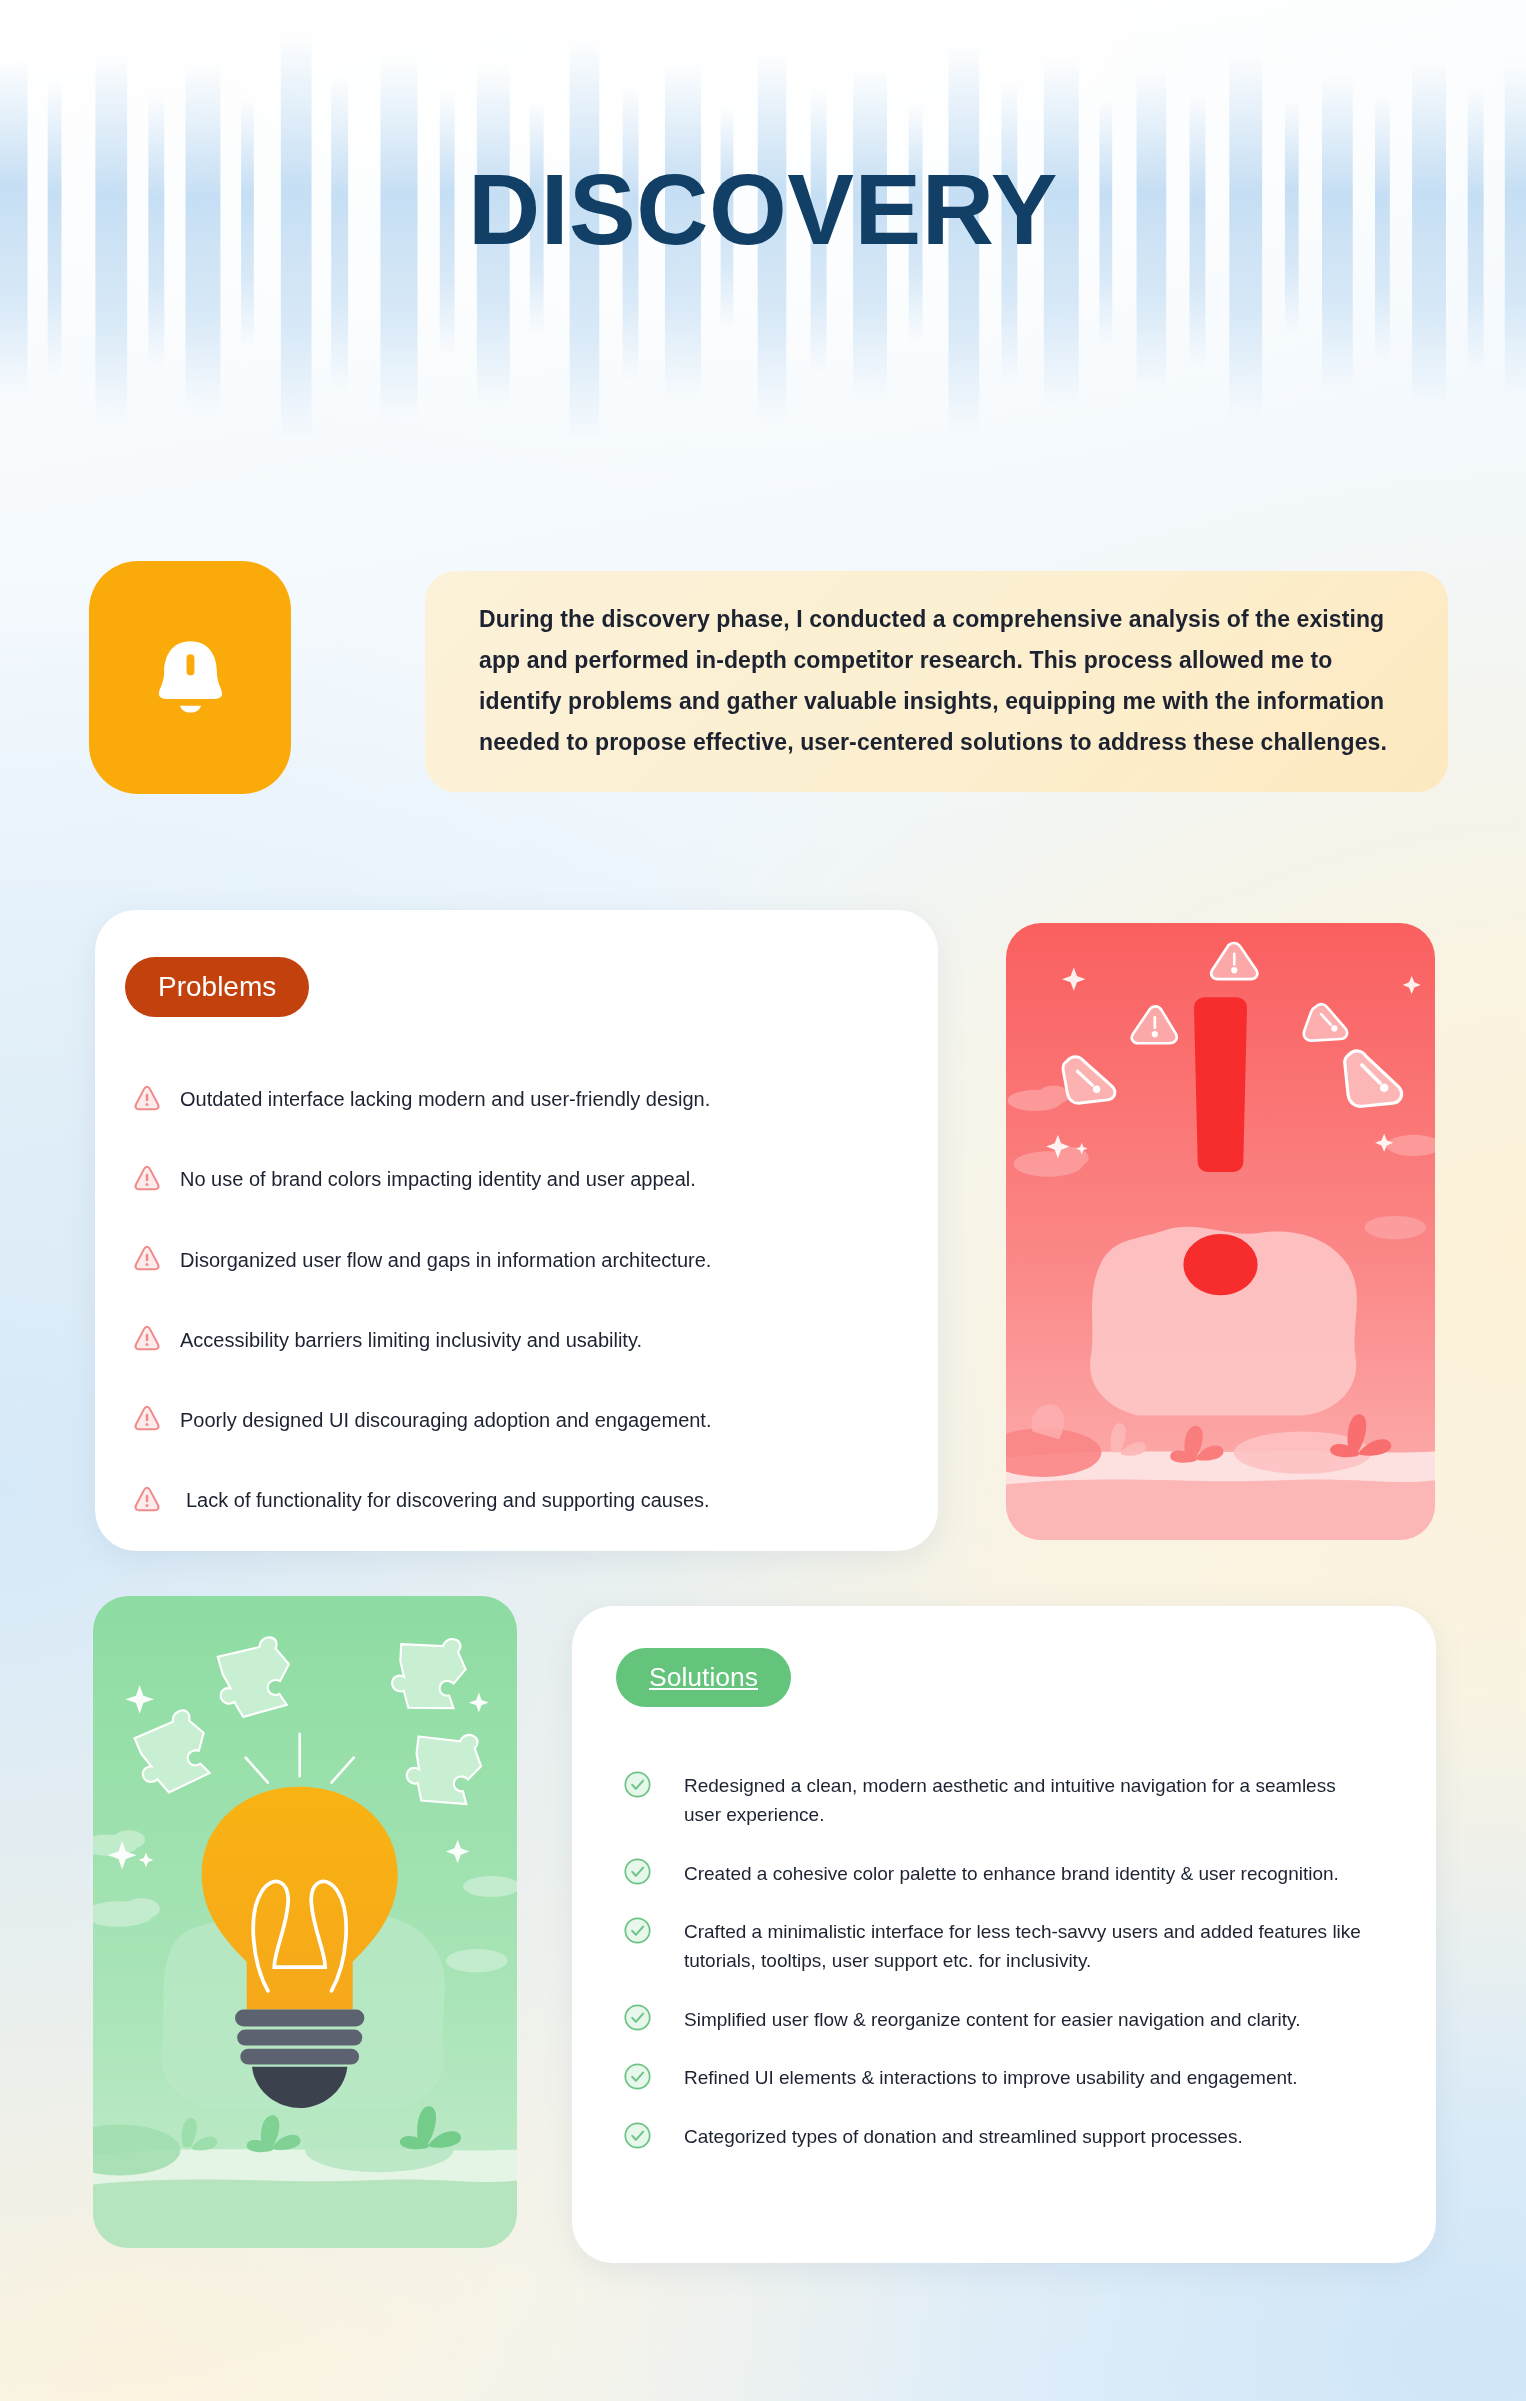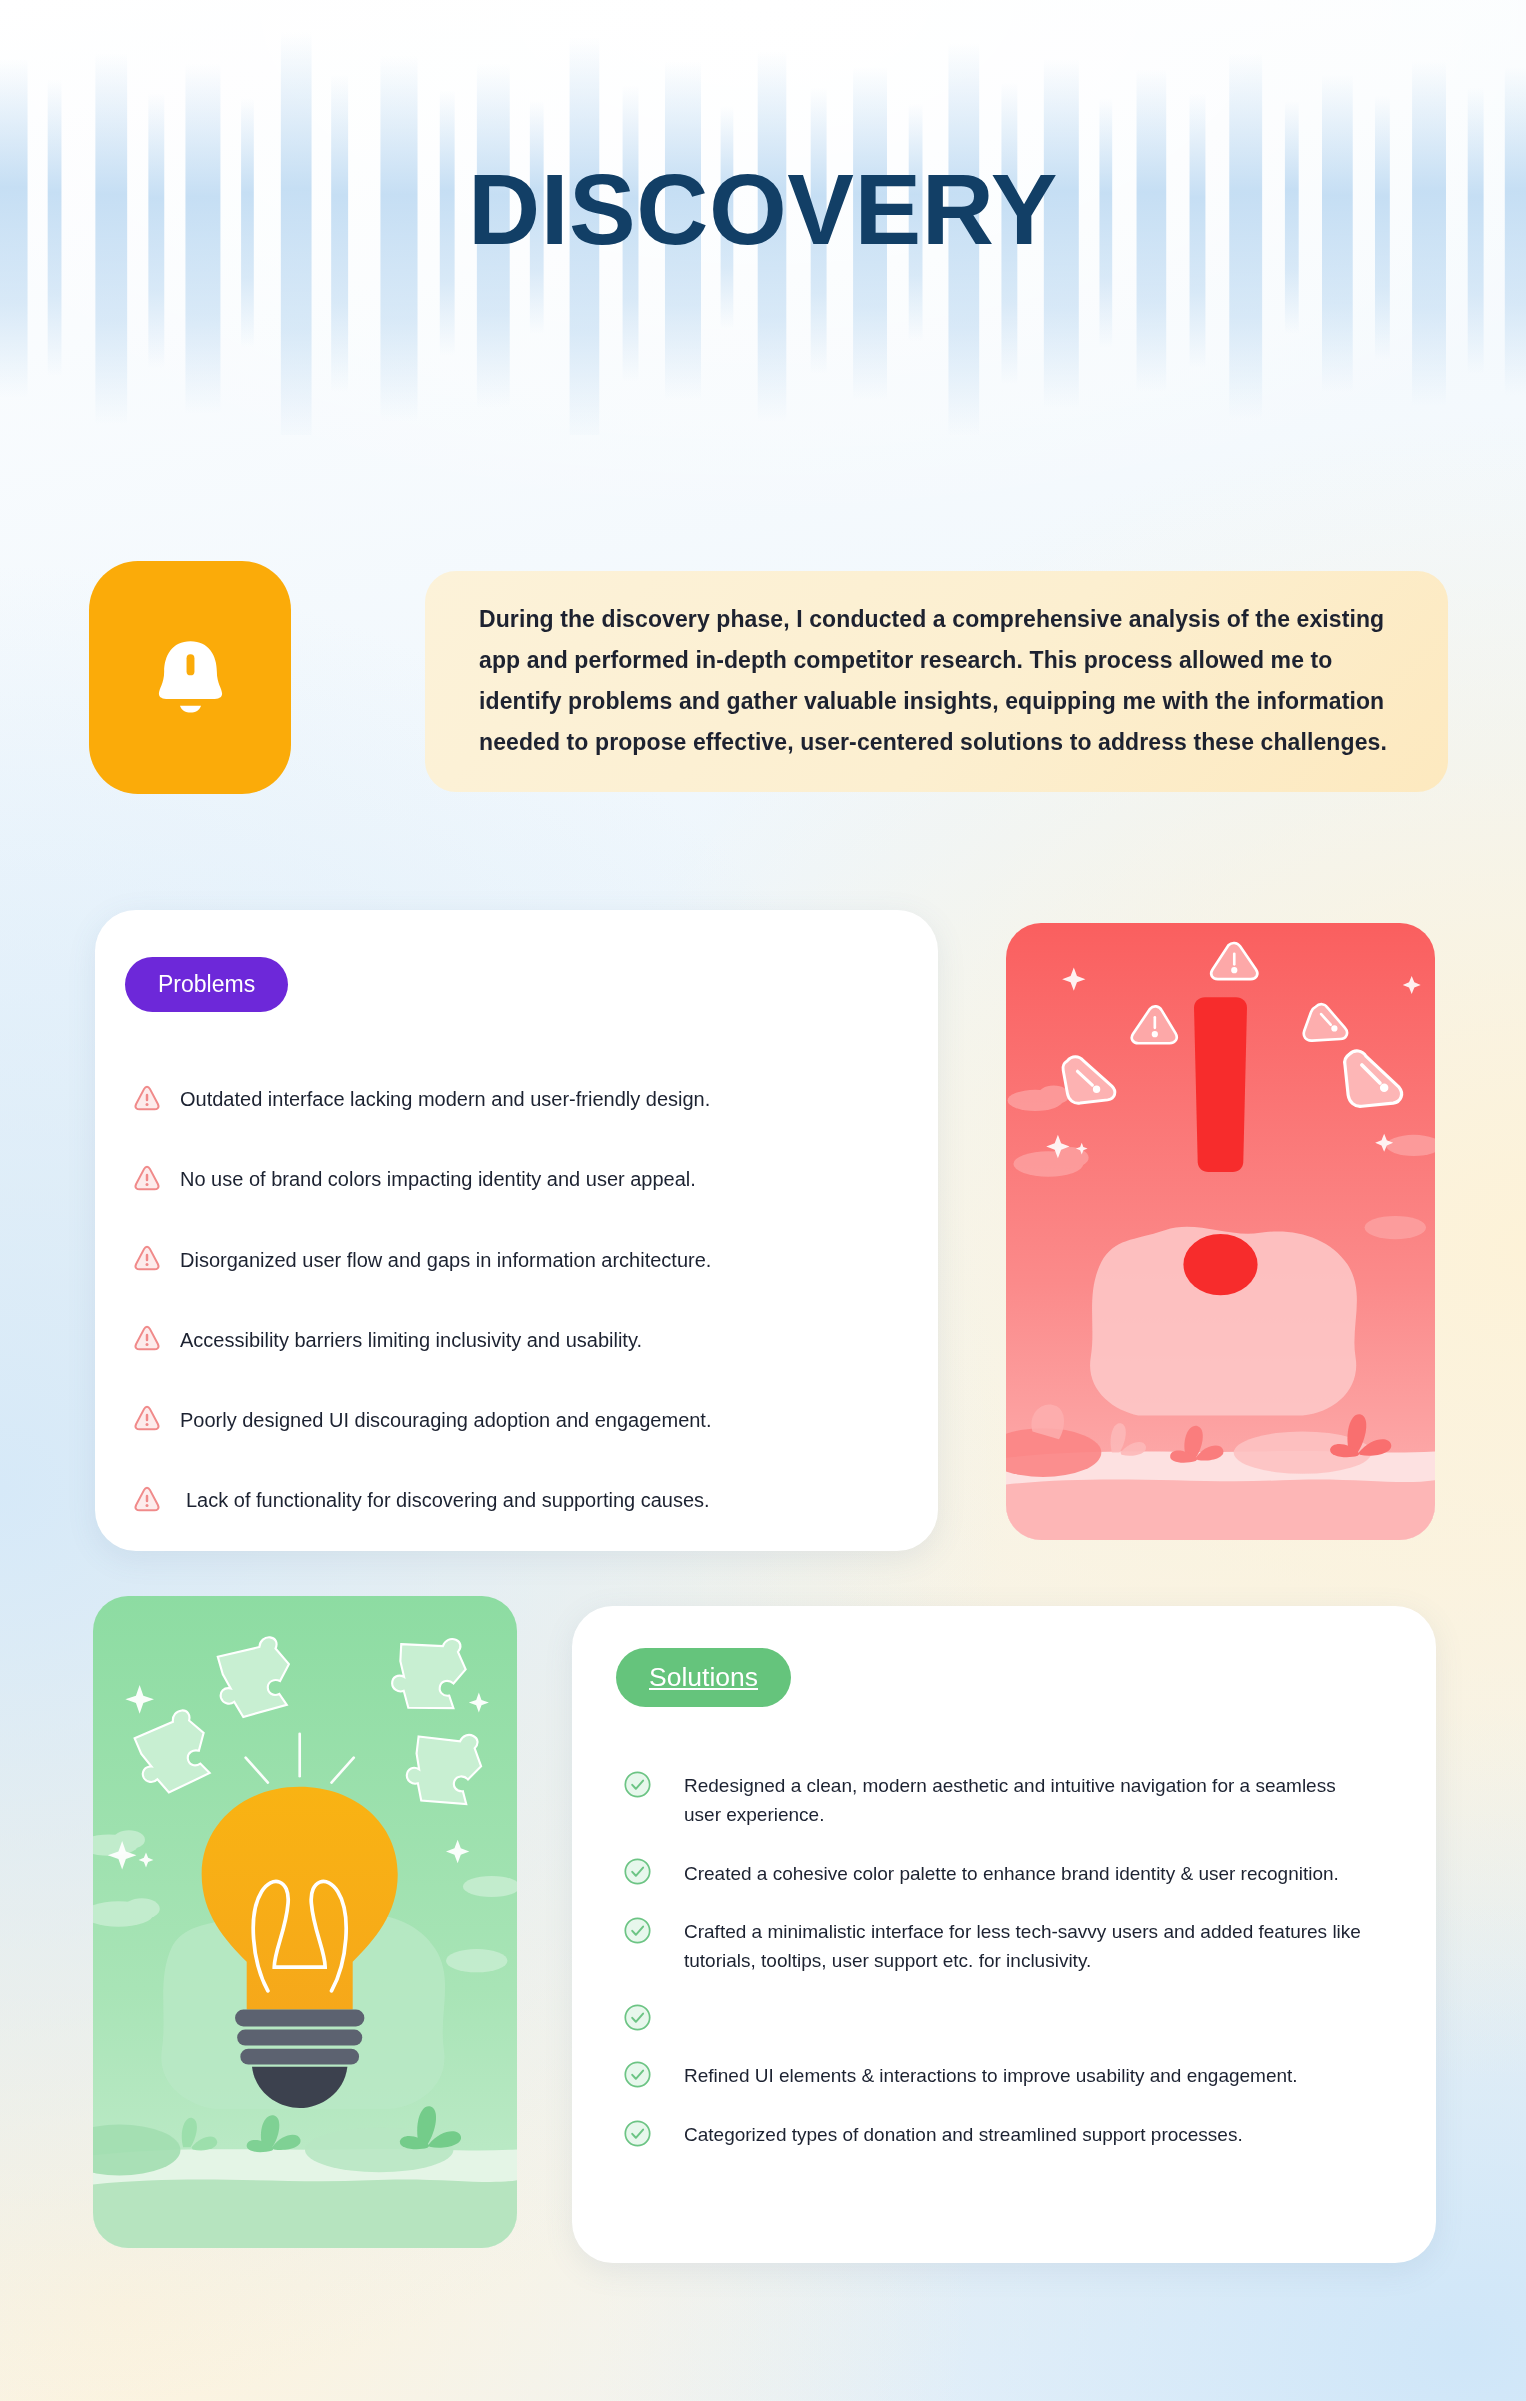--- a/index.html
+++ b/index.html
@@ -55,22 +55,22 @@
 
   
   #problems-card{
     position:absolute; left:95px; top:910px; width:843px; height:641px;
     background:#ffffff; border-radius:41px;
     box-shadow:0 7.4px 30px rgba(80,110,150,.10);
   }
   #problems-pill{
     position:absolute; left:125px; top:957px;
     padding:16px 33px; border-radius:30px;
-    background:#6d28d9; color:#ffffff;
-    font-size:23px; line-height:1;
+    background:#c2410c; color:#ffffff;
+    font-size:28px; line-height:1;
   }
   .p-list{ position:absolute; left:132px; top:1081px; width:689px; }
   .p-item{ display:flex; align-items:center; gap:18px; margin-bottom:47px; }
   .p-item:last-child{ margin-bottom:0;gap:24px; }
   .p-text{ font-size:20px; color:#1c2231; line-height:1.45; padding-top:4.2px; }
 
   #problems-illo{
     position:absolute; left:1006px; top:923px; width:429px; height:617px;
     border-radius:35px; overflow:hidden;
   }
@@ -437,20 +437,21 @@
       <path d="M14 22.5 L19.5 28.5 L30.5 16" fill="none" stroke="#6cc484" stroke-width="3" stroke-linecap="round" stroke-linejoin="round"></path>
     </svg>
     <span class="s-text">Crafted a minimalistic interface for less tech-savvy users and added features like tutorials, tooltips, user support etc. for inclusivity.</span>
   </div>
 
   <div class="s-item">
     <svg class="ico" width="29" height="29" viewBox="0 0 44 44">
       <circle cx="22" cy="22" r="18.5" fill="#e7f7ec" stroke="#6cc484" stroke-width="2.6"></circle>
       <path d="M14 22.5 L19.5 28.5 L30.5 16" fill="none" stroke="#6cc484" stroke-width="3" stroke-linecap="round" stroke-linejoin="round"></path>
     </svg>
+    <span class="s-text">Simplified user flow &amp; reorganize content for easier navigation and clarity.</span>
   </div>
 
   <div class="s-item">
     <svg class="ico" width="29" height="29" viewBox="0 0 44 44">
       <circle cx="22" cy="22" r="18.5" fill="#e7f7ec" stroke="#6cc484" stroke-width="2.6"></circle>
       <path d="M14 22.5 L19.5 28.5 L30.5 16" fill="none" stroke="#6cc484" stroke-width="3" stroke-linecap="round" stroke-linejoin="round"></path>
     </svg>
     <span class="s-text">Refined UI elements &amp; interactions to improve usability and engagement.</span>
   </div>
 

